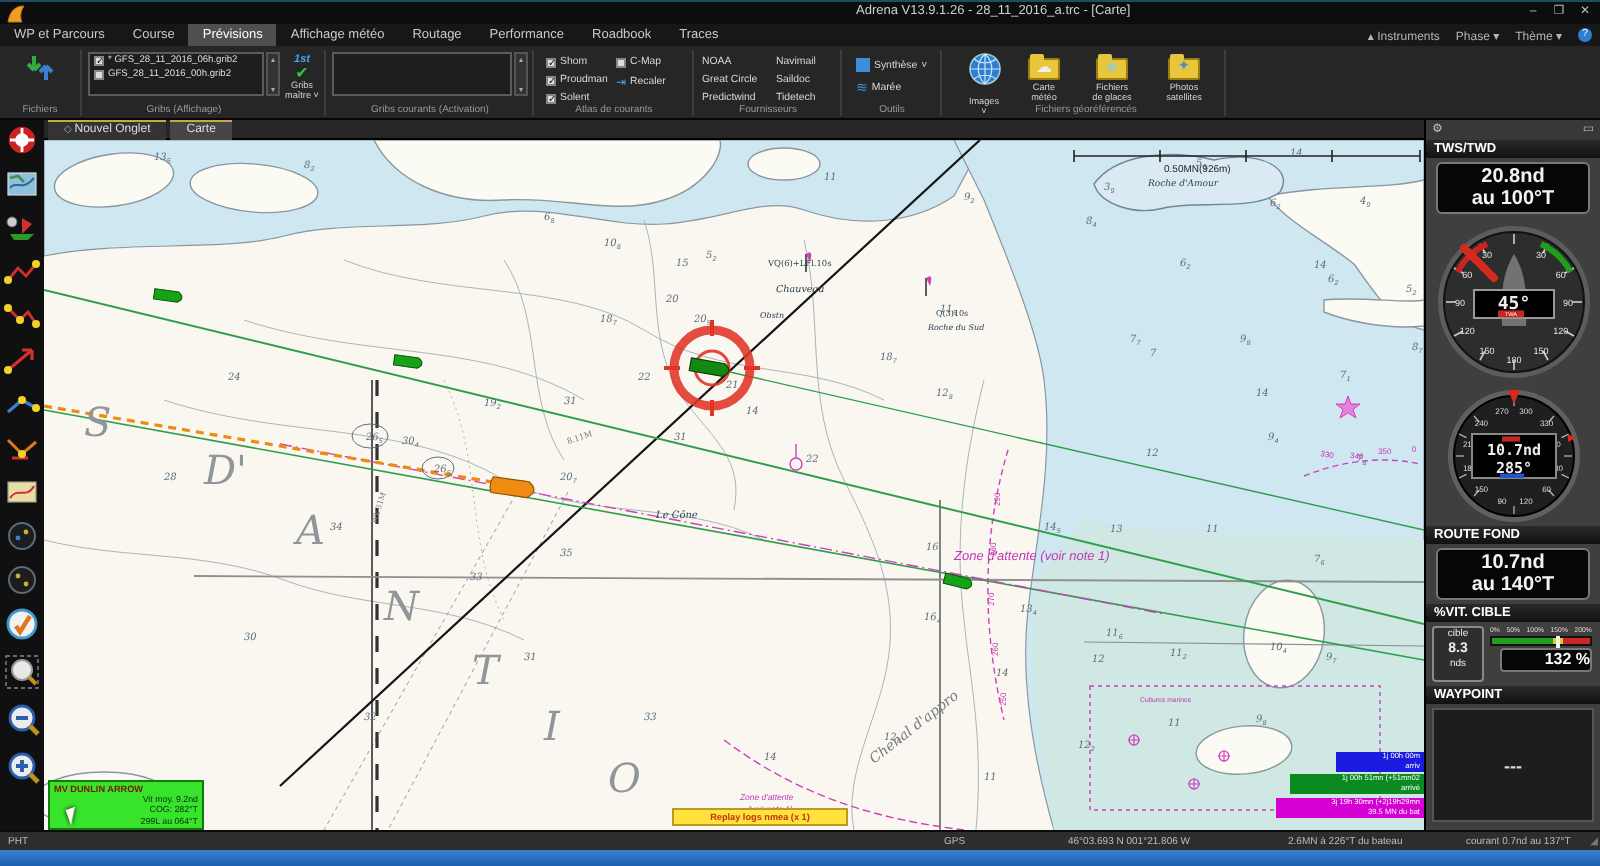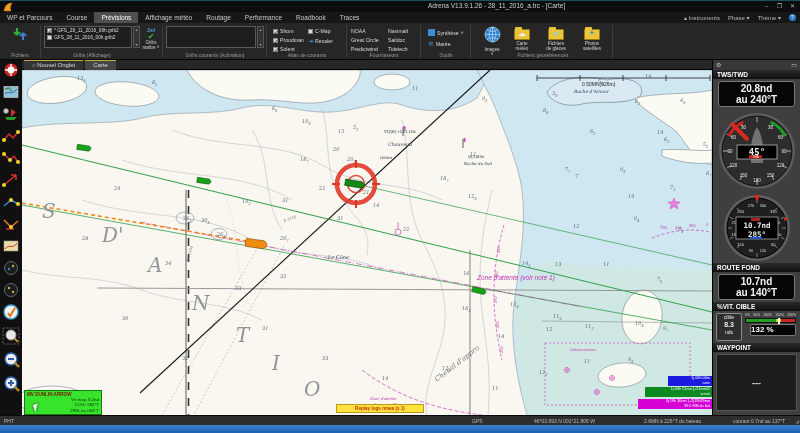--- a/index.html
+++ b/index.html
@@ -60,21 +60,21 @@
   .pvalbox div{font-size:10px;font-weight:bold;color:#f3f3f3;line-height:11px;white-space:nowrap;}
   .lcdtxt{font-family:"DejaVu Sans Mono",monospace;font-weight:bold;fill:#ececec;}
   #cible-row{display:flex;gap:2px;padding:2px 3px;height:32px;}
   #cible-box{width:26px;border:1px solid #8a8a8a;border-radius:2px;background:#2e2e2e;text-align:center;color:#eee;}
   #cible-box .s{font-size:5px;line-height:7px;}
   #cible-box .v{font-size:7px;font-weight:bold;line-height:8px;}
   #gaugecol{flex:1;}
   #gscale{display:flex;justify-content:space-between;font-size:3.4px;color:#ddd;padding:0 1px;}
   #gbar{position:relative;height:5px;margin:1px 1px;background:linear-gradient(90deg,#1f9e1f 0 62%,#d6d02a 62% 72%,#cc2525 72% 100%);border:1px solid #111;}
   #gmark{position:absolute;left:65%;top:-1px;width:2px;height:6px;background:#f5f5f5;}
-  #gval{margin:1px 1px 0 6px;background:#060606;border:1px solid #787878;border-radius:2px;color:#fff;font-size:8px;font-weight:bold;text-align:left;line-height:10px;}
+  #gval{margin:1px 1px 0 6px;background:#060606;border:1px solid #787878;border-radius:2px;color:#fff;font-size:8px;font-weight:bold;text-align:right;line-height:10px;}
   #wp-box{flex:1;margin:2px 3px 4px 3px;background:#1d1d1d;border:1px solid #555;color:#ddd;font-size:9px;font-weight:bold;display:flex;align-items:center;justify-content:center;}
   
   #statusbar{left:0;top:415px;width:800px;height:10px;background:#2d2d2d;border-top:1px solid #0a0a0a;}
   #statusbar div{position:absolute;font-size:5px;color:#bdbdbd;line-height:10px;white-space:nowrap;}
   #bluebar{left:0;top:425px;width:800px;height:8px;background:linear-gradient(#3a82d6,#1d5fae);}
 </style>
 </head>
 <body>
 
 <div id="win">
@@ -540,21 +540,21 @@
   </div>
 
   <div id="panel" class="abs">
     <div class="ptop">
       <span>⚙</span>
       <span>▭</span>
     </div>
     <div class="phead">TWS/TWD</div>
     <div class="pvalbox">
       <div>20.8nd</div>
-      <div>au 240°T</div>
+      <div>au 100°T</div>
     </div>
 
     <svg width="88" height="84" viewBox="0 0 88 84">
       <circle cx="44" cy="42" r="38" fill="#5c5c5c"></circle>
       <circle cx="44" cy="42" r="35" fill="#2d2d2d" stroke="#111" stroke-width="1"></circle>
       <g stroke="#cfcfcf" stroke-width="0.8">
         <path d="M44,8 V13"></path>
           <path d="M44,71 V76"></path>
           <path d="M10,42 H15"></path>
           <path d="M73,42 H78"></path>

